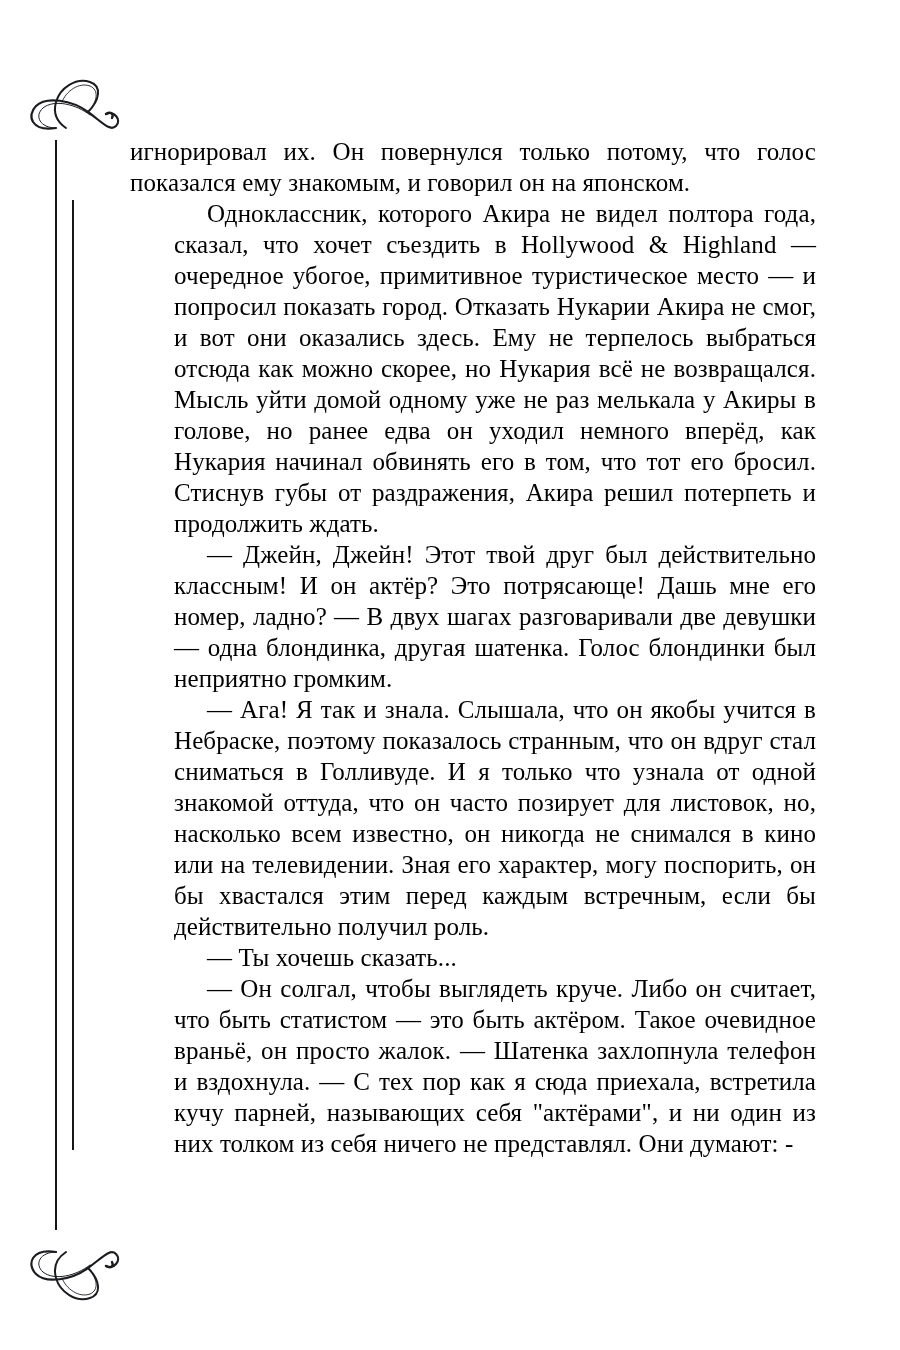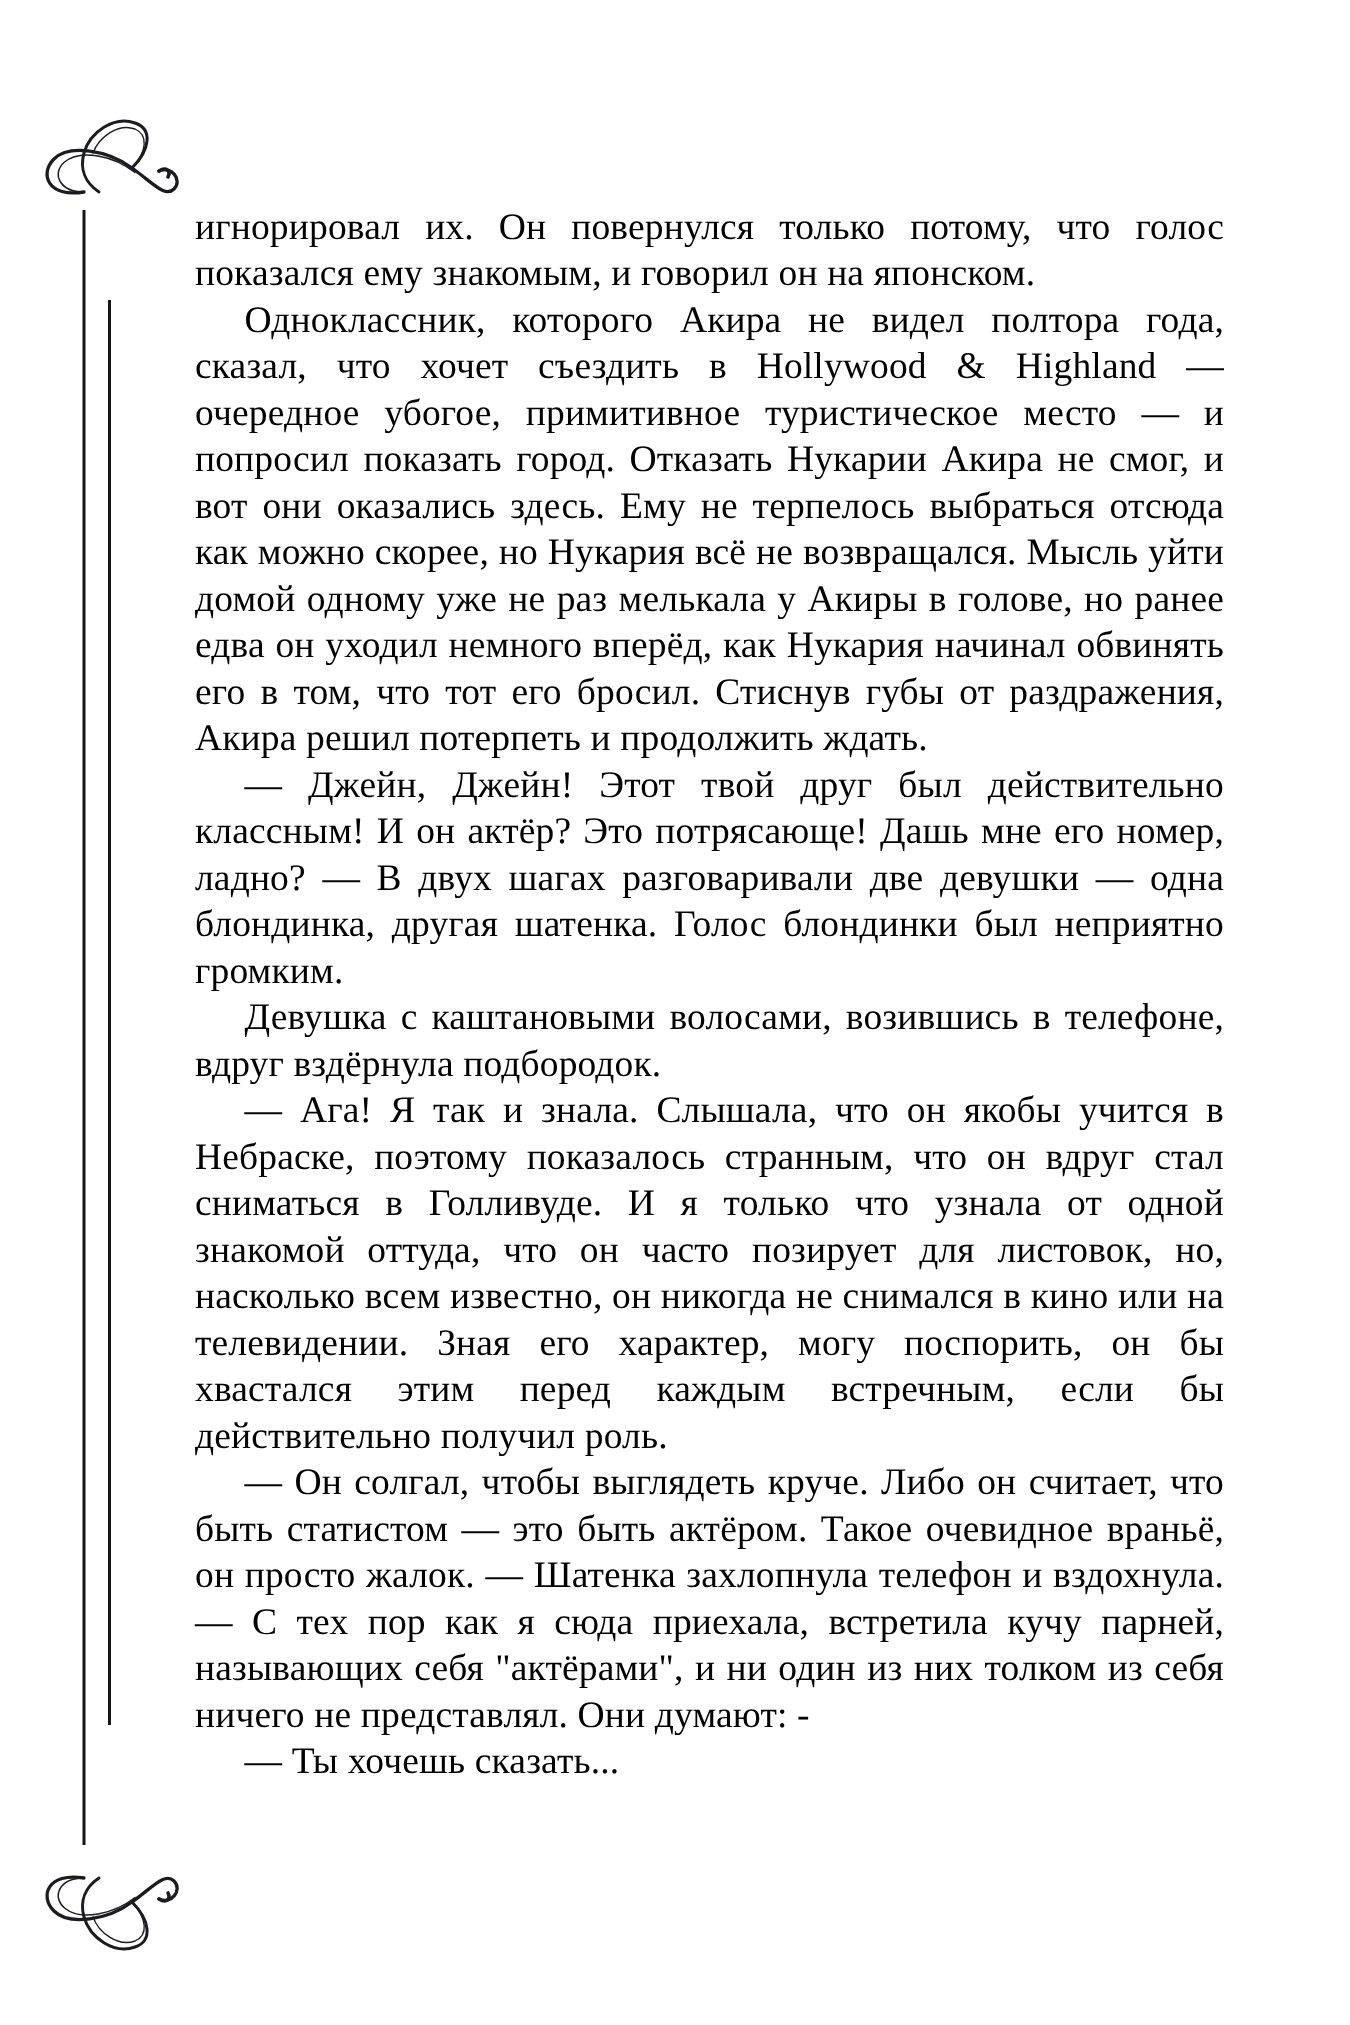--- a/index.html
+++ b/index.html
@@ -62,21 +62,21 @@
     text-align: justify;
     text-justify: inter-word;
     font-size: 25px;
     line-height: 31px;
     text-indent: 33px;
     hyphens: none;
     -webkit-hyphens: none;
     letter-spacing: 0.1px;
   }
   .para.no-indent { text-indent: 0; }
-  .para + .para { margin-top: 0; }
+  .para + .para { margin-top: 0; margin-left: 44px; }
   .para:last-child { text-align: justify; }
 </style>
 </head>
 <body>
 
 <div id="page-decoration">
 
   <div class="rule-outer"></div>
   <div class="rule-inner"></div>
 
@@ -99,17 +99,16 @@
       <path d="M96 44 C 101 41, 104 44, 102 48" stroke-width="2.4"></path>
     </g>
   </svg>
 
 </div>
 
 <div id="text-column">
   <p class="para no-indent">игнорировал их. Он повернулся только потому, что голос показался ему знакомым, и говорил он на японском.</p>
   <p class="para">Одноклассник, которого Акира не видел полтора года, сказал, что хочет съездить в Hollywood &amp; Highland — очередное убогое, примитивное туристическое место — и попросил показать город. Отказать Нукарии Акира не смог, и вот они оказались здесь. Ему не терпелось выбраться отсюда как можно скорее, но Нукария всё не возвращался. Мысль уйти домой одному уже не раз мелькала у Акиры в голове, но ранее едва он уходил немного вперёд, как Нукария начинал обвинять его в том, что тот его бросил. Стиснув губы от раздражения, Акира решил потерпеть и продолжить ждать.</p>
   <p class="para">— Джейн, Джейн! Этот твой друг был действительно классным! И он актёр? Это потрясающе! Дашь мне его номер, ладно? — В двух шагах разговаривали две девушки — одна блондинка, другая шатенка. Голос блондинки был неприятно громким.</p>
-  <p class="para">Девушка с каштановыми волосами, возившись в телефоне, вдруг вздёрнула подбородок.</p>
   <p class="para">— Ага! Я так и знала. Слышала, что он якобы учится в Небраске, поэтому показалось странным, что он вдруг стал сниматься в Голливуде. И я только что узнала от одной знакомой оттуда, что он часто позирует для листовок, но, насколько всем известно, он никогда не снимался в кино или на телевидении. Зная его характер, могу поспорить, он бы хвастался этим перед каждым встречным, если бы действительно получил роль.</p>
+  <p class="para">— Ты хочешь сказать...</p>
   <p class="para">— Он солгал, чтобы выглядеть круче. Либо он считает, что быть статистом — это быть актёром. Такое очевидное враньё, он просто жалок. — Шатенка захлопнула телефон и вздохнула. — С тех пор как я сюда приехала, встретила кучу парней, называющих себя "актёрами", и ни один из них толком из себя ничего не представлял. Они думают: -</p>
-  <p class="para">— Ты хочешь сказать...</p>
 </div>
 
 </body></html>

